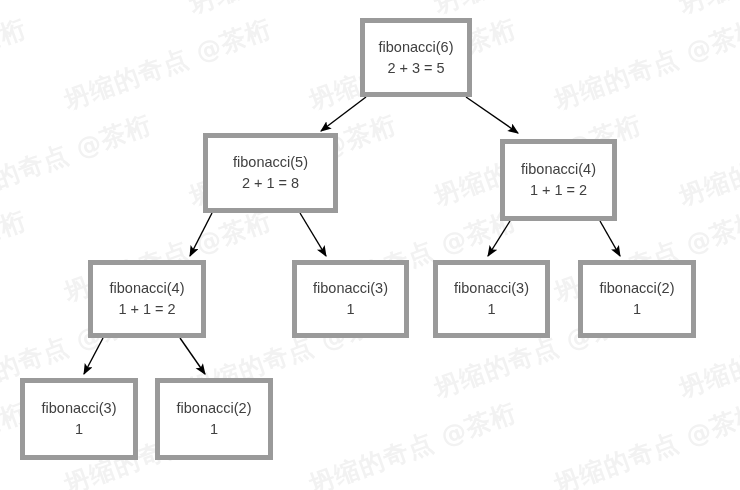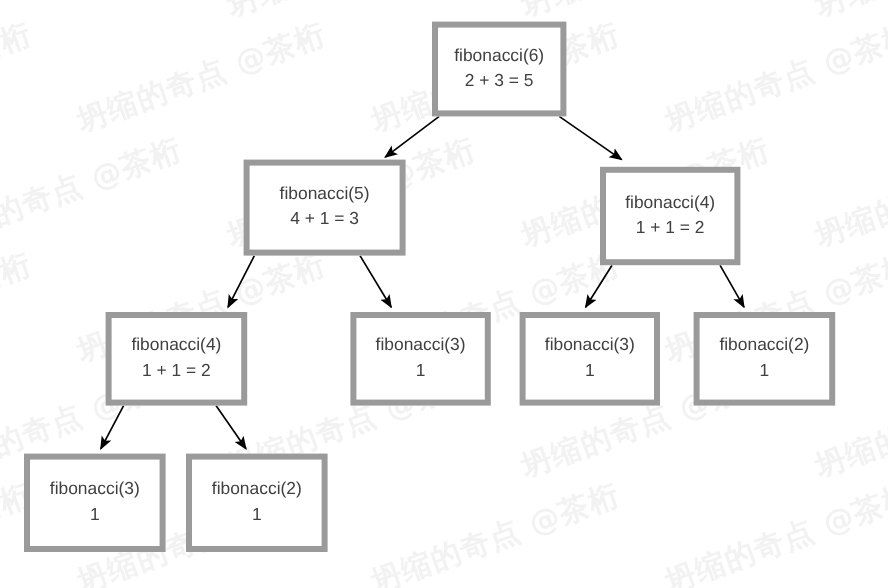--- a/index.html
+++ b/index.html
@@ -121,21 +121,21 @@
       </g>
   </svg>
 
   <div id="nodes-group">
       <div class="node" style="left: 360px; top: 18px; width: 112px; height: 79px; border-color: rgb(154, 154, 154); background: rgb(255, 255, 255);">
         <span class="line1">fibonacci(6)</span>
         <span class="line2">2 + 3 = 5</span>
       </div>
       <div class="node" style="left: 203px; top: 133px; width: 135px; height: 80px; border-color: rgb(154, 154, 154); background: rgb(255, 255, 255);">
         <span class="line1">fibonacci(5)</span>
-        <span class="line2">4 + 1 = 3</span>
+        <span class="line2">2 + 1 = 8</span>
       </div>
       <div class="node" style="left: 500px; top: 139px; width: 117px; height: 82px; border-color: rgb(154, 154, 154); background: rgb(255, 255, 255);">
         <span class="line1">fibonacci(4)</span>
         <span class="line2">1 + 1 = 2</span>
       </div>
       <div class="node" style="left: 88px; top: 260px; width: 118px; height: 78px; border-color: rgb(154, 154, 154); background: rgb(255, 255, 255);">
         <span class="line1">fibonacci(4)</span>
         <span class="line2">1 + 1 = 2</span>
       </div>
       <div class="node" style="left: 292px; top: 260px; width: 117px; height: 78px; border-color: rgb(154, 154, 154); background: rgb(255, 255, 255);">

